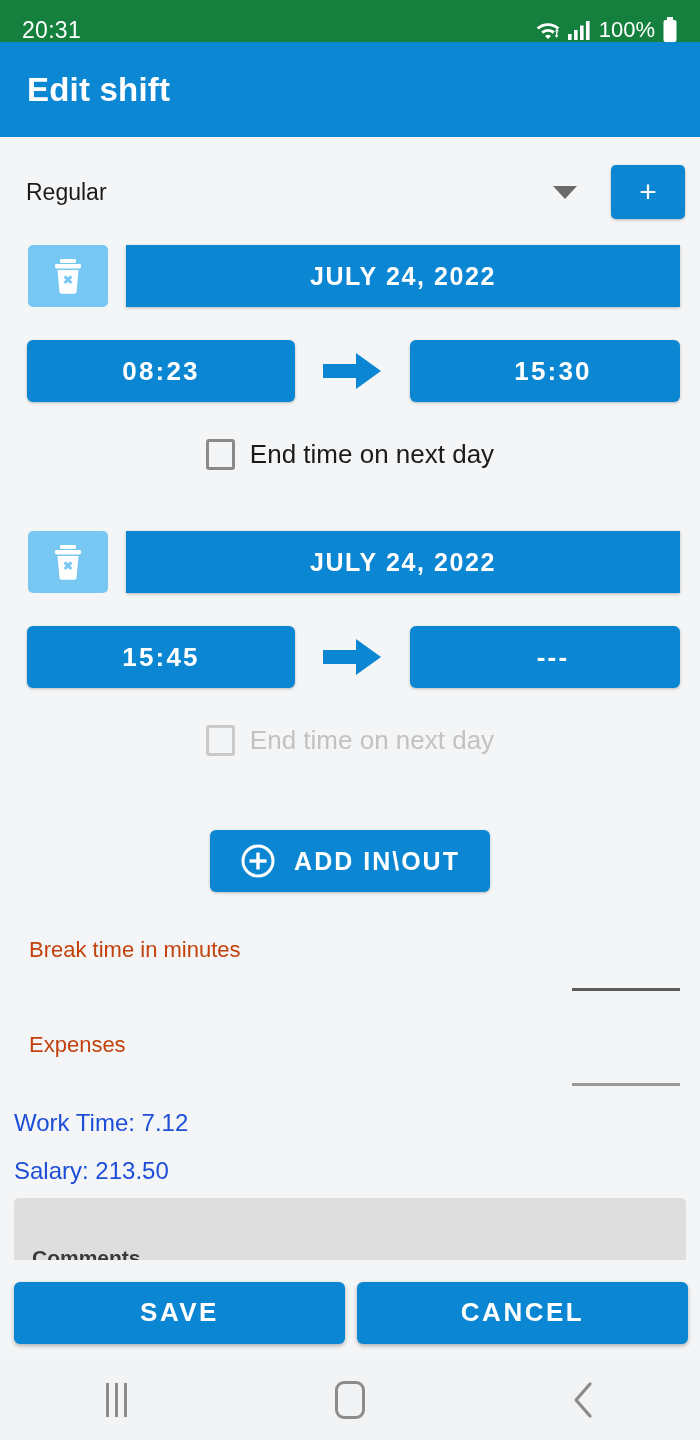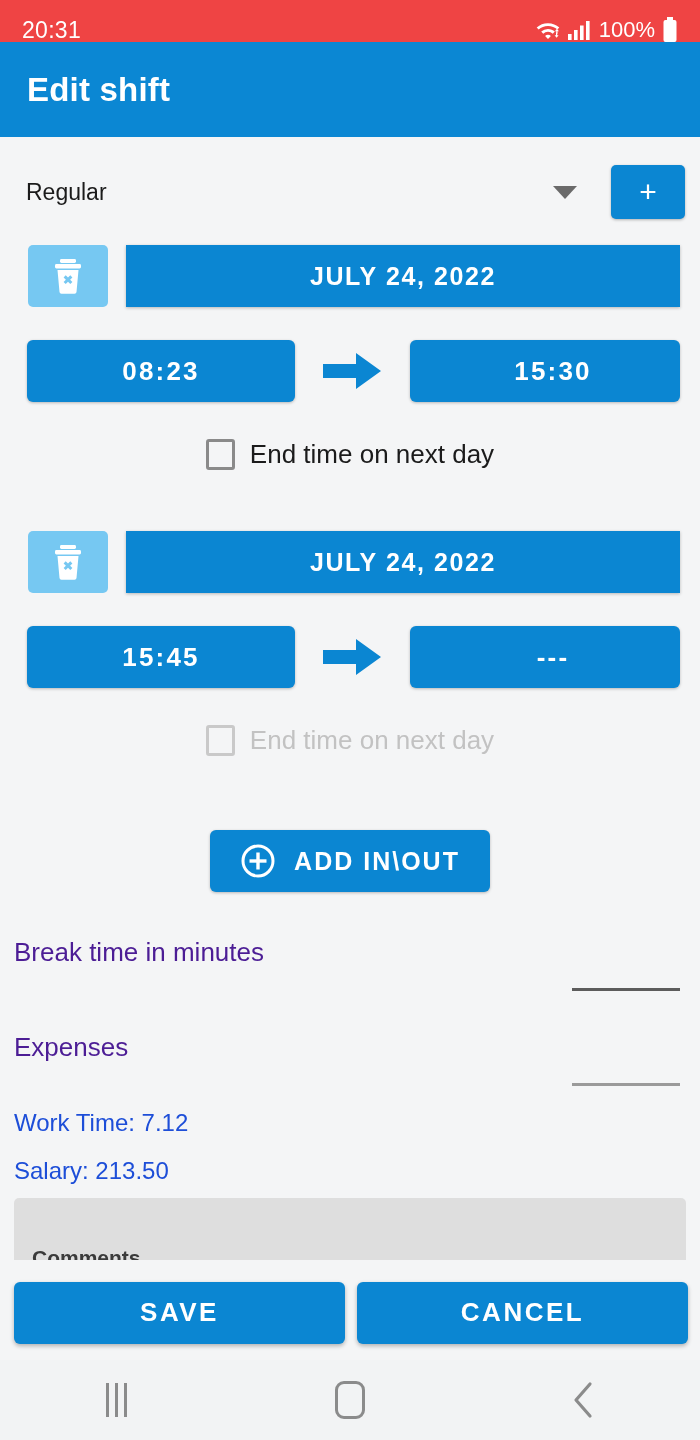--- a/index.html
+++ b/index.html
@@ -12,21 +12,21 @@
   #screen {
     position: relative;
     width: 700px; height: 1440px;
     background: #f4f5f6;
   }
 
   
   #status-bar {
     position: absolute; top: 0; left: 0;
     width: 700px; height: 60px;
-    background: #ef4444;
+    background: #15803d;
     display: flex; align-items: center;
     padding: 0 22px;
     color: #ffffff;
   }
   #status-time {
     font-size: 23px; font-weight: 400; letter-spacing: .3px;
   }
   #status-icons {
     margin-left: auto;
     display: flex; align-items: center; gap: 5px;
@@ -161,23 +161,23 @@
     color: #ffffff;
     font-size: 25px; font-weight: bold; letter-spacing: 2px;
   }
 
   
   .field-row {
     position: absolute; left: 0; width: 700px; height: 54px;
     display: flex; align-items: flex-start;
   }
   .field-label {
-    margin-left: 14px;
-    font-size: 26px;
-    color: #4c1d95;
+    margin-left: 29px;
+    font-size: 22px;
+    color: #c2410c;
   }
   .field-input {
     margin-left: auto; margin-right: 20px;
     width: 108px; height: 46px;
     border-bottom: 3px solid #5c5c5c;
     align-self: flex-end;
   }
   .field-input.light { border-bottom-color: #9a9a9a; }
 
   

